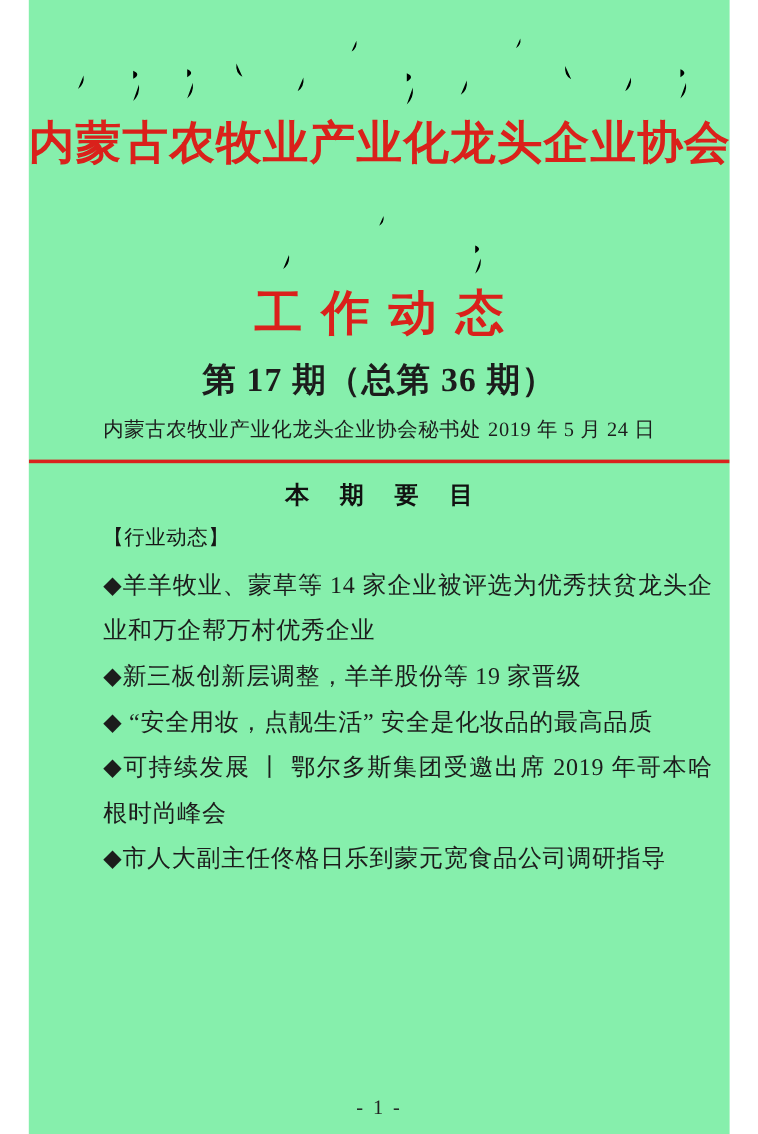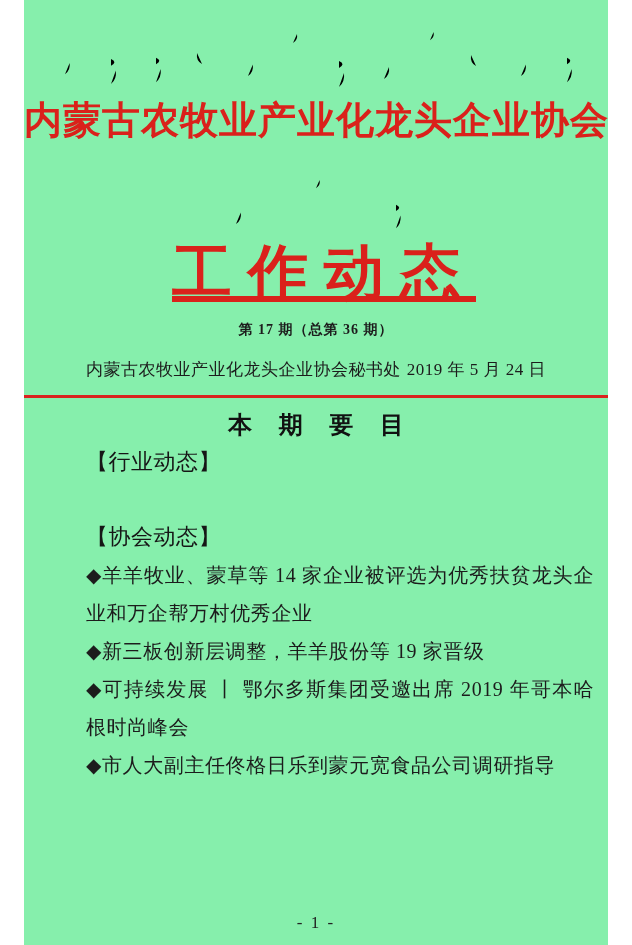--- a/index.html
+++ b/index.html
@@ -34,33 +34,32 @@
     margin:0;
     font-size:38px;
     line-height:52px;
     font-weight:bold;
     text-align:center;
     letter-spacing:1px;
     color:#da211b;
     white-space:nowrap;
   }
   .bulletin-title{
-    margin:12px;
-    font-size:60px;
+    margin:0;
+    font-size:40px;
     line-height:62px;
     font-weight:bold;
     text-align:center;
     letter-spacing:16px;
     text-indent:16px;
     color:#da211b;
-    text-decoration:underline;
   }
   .issue-line{
     margin-top:12px;
-    font-size:14px;
+    font-size:28px;
     line-height:28px;
     font-weight:bold;
     text-align:center;
     letter-spacing:1px;
   }
   .pub-row{
     margin:14px 62px 0 62px;
     display:flex;
     justify-content:space-between;
     align-items:flex-start;
@@ -72,35 +71,35 @@
     margin:14px 0 0 0;
     border:none;
     height:3px;
     width:100%;
     background:#d9231e;
   }
   
   .toc-heading{
     margin-top:13px;
     font-family:"Liberation Sans","DejaVu Sans",sans-serif;
-    font-size:24px;
+    font-size:20px;
     line-height:28px;
     font-weight:bold;
     text-align:center;
     letter-spacing:10px;
     text-indent:10px;
     color:#111;
   }
   .toc{
     margin:4px 62px 0 62px;
     width:508px;
   }
   .section-title{
-    font-family:Liberation Serif, serif;
-    font-size:22px;
+    font-family:Liberation Mono, monospace;
+    font-size:17px;
     line-height:38px;
     font-weight:500;
     letter-spacing:0.5px;
     color:#161616;
   }
   .section-title.spaced{margin-top:37px;}
   .toc-item{
     margin:0;
     font-size:20px;
     line-height:38px;
@@ -203,22 +202,22 @@
     <span>2019 年 5 月 24 日</span>
   </div>
 
   <hr class="red-rule">
 
   <div class="toc-heading">本 期 要 目</div>
 
   <div class="toc">
     <div class="section-title">【行业动态】</div>
 
-    <div class="section-title spaced">【协会动态】</div>
     <p class="toc-item">◆羊羊牧业、蒙草等 14 家企业被评选为优秀扶贫龙头企业和万企帮万村优秀企业</p>
     <p class="toc-item">◆新三板创新层调整，羊羊股份等 19 家晋级</p>
+    <p class="toc-item">◆ “安全用妆，点靓生活” 安全是化妆品的最高品质</p>
     <p class="toc-item">◆可持续发展 丨 鄂尔多斯集团受邀出席 2019 年哥本哈根时尚峰会</p>
     <p class="toc-item">◆市人大副主任佟格日乐到蒙元宽食品公司调研指导</p>
   </div>
 
   <div class="page-number">- 1 -</div>
 
 </div>
 
 </body></html>

